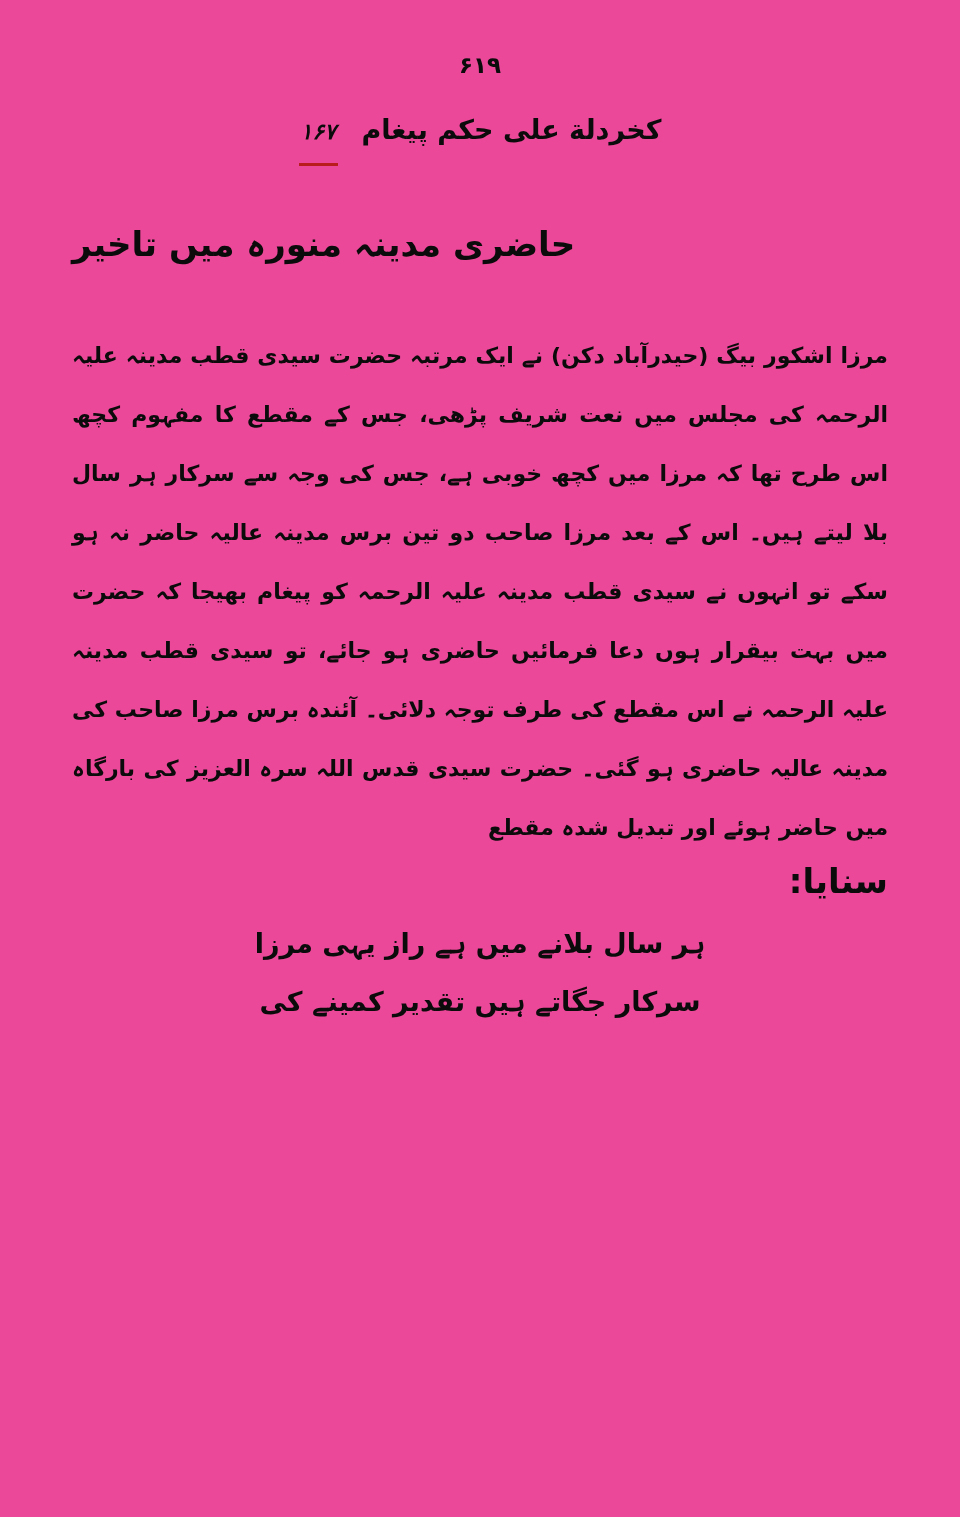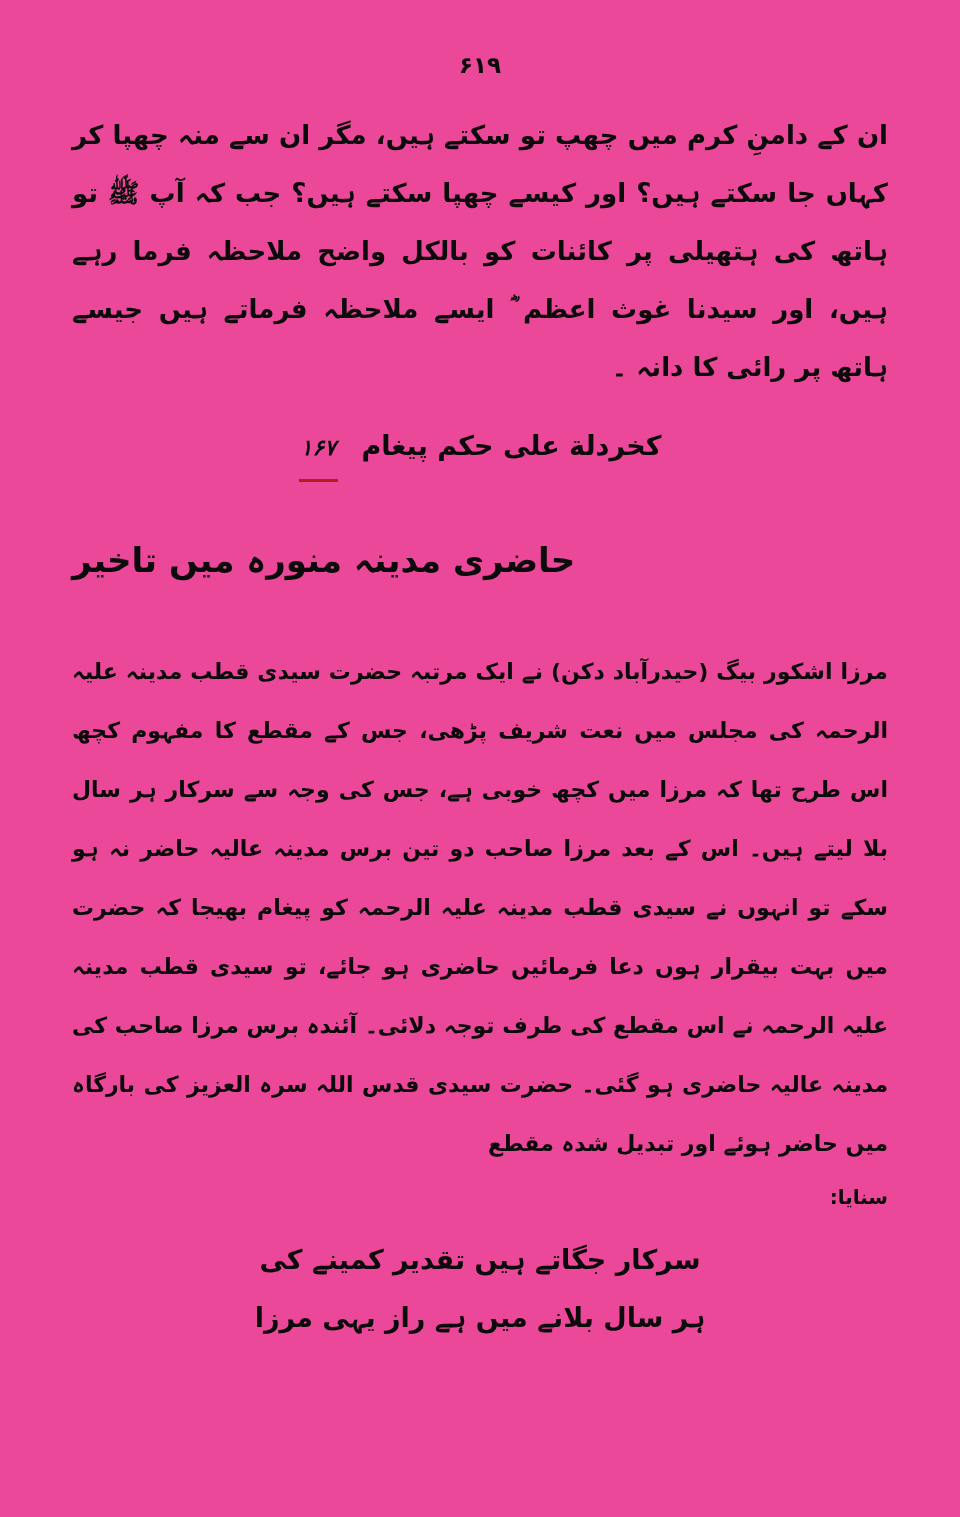--- a/index.html
+++ b/index.html
@@ -63,55 +63,54 @@
   .section-heading::after { content: ""; display: block; clear: both; }
   .main-para {
     margin-top: 62px;
     font-size: 22px;
     font-weight: 700;
     line-height: 59px;
     text-align: justify;
     text-justify: inter-word;
   }
   .para-trailer {
-    font-size: 20px;
+    font-size: 34px;
     font-weight: 700;
     line-height: 48px;
     text-align: right;
   }
   .couplet {
     margin-top: 10px;
     text-align: center;
     font-size: 27px;
     font-weight: 700;
     line-height: 58px;
   }
 </style>
 </head>
 <body>
 
 <div class="page">
 
   <div class="page-number">۶۱۹</div>
 
-  <div class="body-para">ان کے دامنِ کرم میں چھپ تو سکتے ہیں، مگر ان سے منہ چھپا کر کہاں جا سکتے ہیں؟ اور کیسے چھپا سکتے ہیں؟ جب کہ آپ ﷺ تو ہاتھ کی ہتھیلی پر کائنات کو بالکل واضح ملاحظہ فرما رہے ہیں، اور سیدنا غوث اعظم ؓ ایسے ملاحظہ فرماتے ہیں جیسے ہاتھ پر رائی کا دانہ ۔</div>
 
   <div class="verse-block">
     <div class="verse-line2">
       <span>کخردلة علی حکم پیغام</span>
       <span class="footnote-num">۱۶۷</span>
     </div>
   </div>
 
   <div class="section-heading">
     <span class="heading-text">حاضری مدینہ منورہ میں تاخیر</span>
   </div>
 
   <div class="main-para">مرزا اشکور بیگ (حیدرآباد دکن) نے ایک مرتبہ حضرت سیدی قطب مدینہ علیہ الرحمہ کی مجلس میں نعت شریف پڑھی، جس کے مقطع کا مفہوم کچھ اس طرح تھا کہ مرزا میں کچھ خوبی ہے، جس کی وجہ سے سرکار ہر سال بلا لیتے ہیں۔ اس کے بعد مرزا صاحب دو تین برس مدینہ عالیہ حاضر نہ ہو سکے تو انہوں نے سیدی قطب مدینہ علیہ الرحمہ کو پیغام بھیجا کہ حضرت میں بہت بیقرار ہوں دعا فرمائیں حاضری ہو جائے، تو سیدی قطب مدینہ علیہ الرحمہ نے اس مقطع کی طرف توجہ دلائی۔ آئندہ برس مرزا صاحب کی مدینہ عالیہ حاضری ہو گئی۔ حضرت سیدی قدس اللہ سرہ العزیز کی بارگاہ میں حاضر ہوئے اور تبدیل شدہ مقطع</div>
 
   <div class="para-trailer">سنایا:</div>
 
   <div class="couplet">
+    <div>ہر سال بلانے میں ہے راز یہی مرزا</div>
     <div>سرکار جگاتے ہیں تقدیر کمینے کی</div>
-    <div>ہر سال بلانے میں ہے راز یہی مرزا</div>
   </div>
 
 </div>
 
 </body></html>

